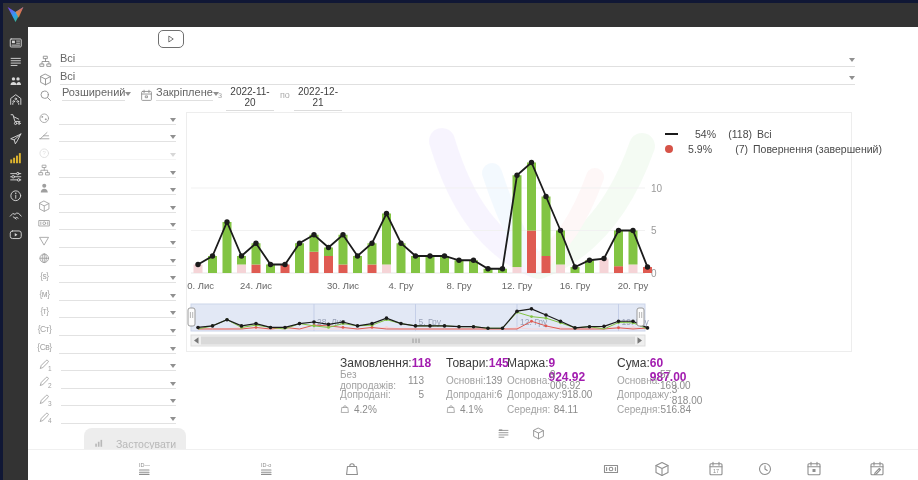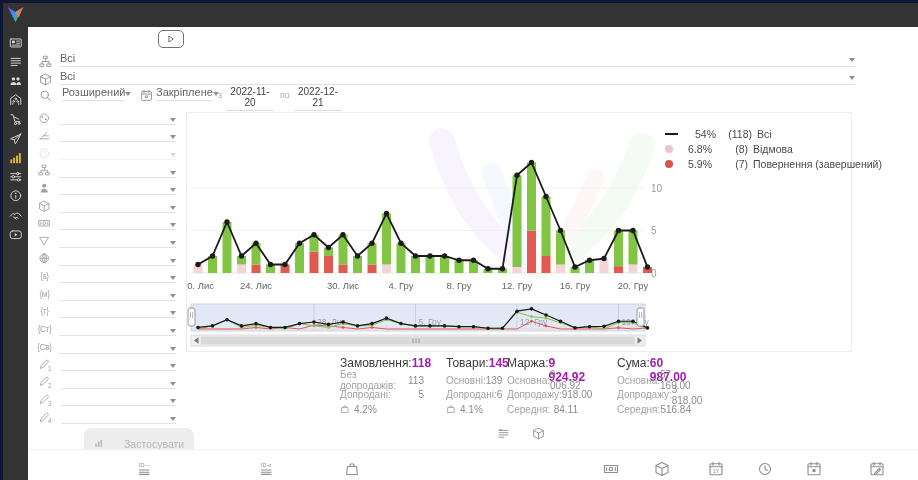--- a/index.html
+++ b/index.html
@@ -31,21 +31,21 @@
   .fcol{position:absolute;left:37px;top:109px;width:139px}
   .f-row{height:17.6px;display:flex;align-items:center;color:#9f9f9f}
   .f-row.disabled{opacity:.35}
   .f-ic{width:15px;display:flex;justify-content:center;flex:none}
   .f-ic svg{width:12.5px;height:12.5px}
   .f-glyph{width:15px;flex:none;font-size:8.5px;text-align:center;color:#a3a3a3;letter-spacing:-.5px}
   .f-sub{font-size:6.5px;color:#a3a3a3;margin-left:-4px;position:relative;top:4px;width:6px;flex:none}
   .f-sel{flex:1;margin-left:7px;border-bottom:1px solid #e2e2e2;height:13px;
          display:flex;justify-content:flex-end;align-items:flex-end;cursor:pointer}
   .apply-btn{position:absolute;left:84px;top:428px;height:32px;border:none;border-radius:8px;
-             background:#ededed;color:#b8b8b8;font-size:10.5px;display:flex;align-items:center;gap:20px;
+             background:#ededed;color:#b8b8b8;font-size:10.5px;display:flex;align-items:center;gap:12px;
              padding:0 10px;cursor:default}
   .apply-btn svg{width:10px;height:10px;fill:currentColor;stroke:none}
   .chart-card{position:absolute;left:186px;top:112px;width:666px;height:240px;background:#fff;
               border:1px solid #ededed;box-sizing:border-box}
   #chart-svg{position:absolute;left:0;top:0;width:664px;height:238px}
   #chart-svg text{font-family:"Liberation Sans",sans-serif}
   #legend{position:absolute;left:478px;top:13px;width:182px}
   .lg-row{display:flex;align-items:center;height:15.4px;font-size:10.5px;color:#4a4a4a;cursor:pointer}
   .sw-dot{width:8px;height:8px;border-radius:50%;margin-right:5px;flex:none}
   .sw-line{width:13px;height:2px;margin-right:4px;flex:none}
@@ -636,26 +636,20 @@
       <path d="M450.5 224.2l4.5 3.3-4.5 3.3z" fill="#777"></path>
     </svg>
   <div id="legend">
       <div class="lg-row">
         <span class="sw-line" style="background: rgb(27, 27, 27);"></span>
         <span class="lg-pct">54%</span>
         <span class="lg-cnt">(118)</span>
         <span class="lg-lb">Всі</span>
       </div>
       <div class="lg-row">
-        <span class="sw-dot" style="background: rgb(240, 195, 200);"></span>
-        <span class="lg-pct">6.8%</span>
-        <span class="lg-cnt">(8)</span>
-        <span class="lg-lb">Відмова</span>
-      </div>
-      <div class="lg-row">
         <span class="sw-dot" style="background: rgb(214, 83, 72);"></span>
         <span class="lg-pct">5.9%</span>
         <span class="lg-cnt">(7)</span>
         <span class="lg-lb">Повернення (завершений)</span>
       </div>
     </div>
 </section>
 
 <div id="stats">
     <div class="stat-col" style="left: 340px; width: 84px;">

